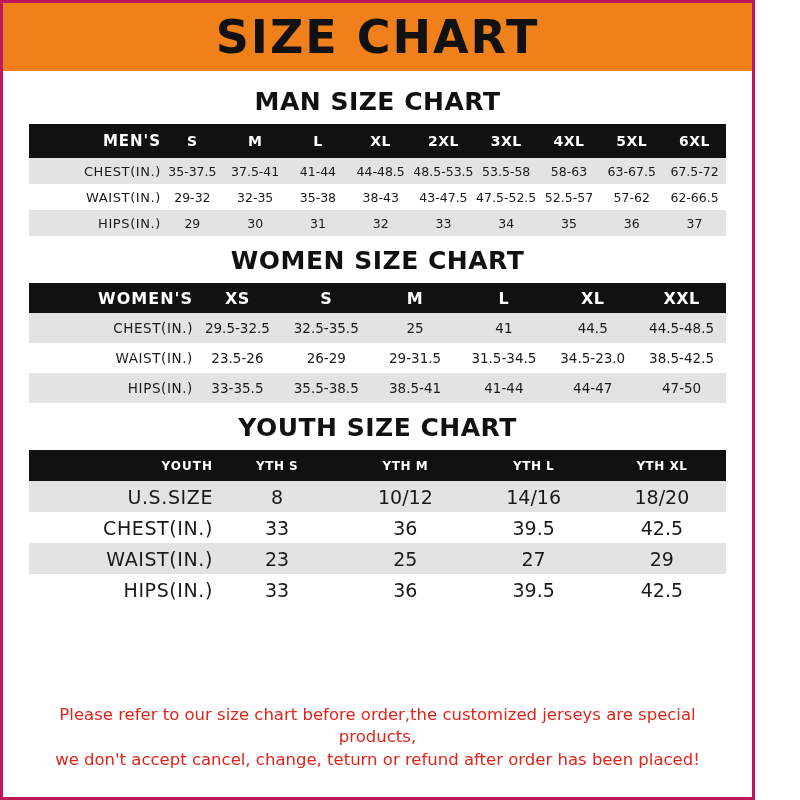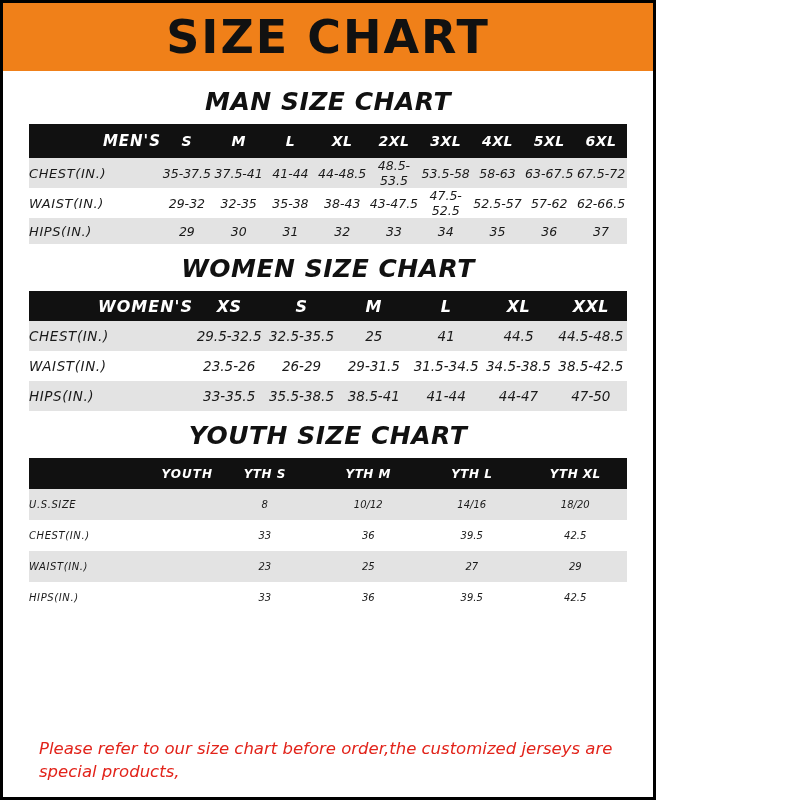--- a/index.html
+++ b/index.html
@@ -8,24 +8,24 @@
   }
   body {
     width: 800px;
     height: 800px;
     background: #ffffff;
     font-family: "DejaVu Sans", sans-serif;
     overflow: hidden;
   }
   .page {
     position: relative;
-    width: 656px;
+    width: 755px;
     height: 800px;
     box-sizing: border-box;
-    border: 3px solid #000000;
+    border: 3px solid #be185d;
     background: #ffffff;
     display: flex;
     flex-direction: column;
   }
   .header-bar {
     background: #F08019;
     height: 68px;
     display: flex;
     align-items: center;
     justify-content: center;
@@ -34,25 +34,24 @@
   .header-title {
     font-family: "DejaVu Sans", sans-serif;
     font-weight: bold;
     font-size: 46px;
     letter-spacing: 2px;
     color: #111111;
     line-height: 1;
   }
   .content {
     flex: 1;
-    padding: 6px 26px 0 26px;
+    padding: 6px 26px 12px 26px;
     box-sizing: border-box;
     display: flex;
     flex-direction: column;
-    font-style: italic;
   }
   .section-title {
     text-align: center;
     font-weight: bold;
     font-size: 25px;
     color: #111111;
     letter-spacing: 0.5px;
     margin: 10px 0 8px 0;
   }
   table.size-table {
@@ -83,43 +82,43 @@
     font-size: 15px;
     letter-spacing: 1px;
   }
   table.size-table tbody tr.odd td {
     background: #e3e3e3;
   }
   table.size-table tbody tr.even td {
     background: #ffffff;
   }
   table.size-table tbody td.rowlabel {
-    text-align: left;
+    text-align: right;
     letter-spacing: 0.6px;
     font-size: 13px;
   }
   .men thead th.corner { width: 118px; }
   .women thead th.corner { width: 150px; }
   .youth thead th.corner { width: 170px; }
   .women table.size-table thead th,
   .women table.size-table tbody td { font-size: 13.5px; }
   .women table.size-table thead th { font-size: 16px; margin-left: 36px; }
   .youth table.size-table thead th { font-size: 12px; }
-  .youth table.size-table tbody td { font-size: 10px; }
+  .youth table.size-table tbody td { font-size: 19px; }
   .youth table.size-table thead th,
   .youth table.size-table tbody td { height: 31px; }
   .women table.size-table thead th,
   .women table.size-table tbody td { height: 30px; }
   .footer-note {
     margin-top: auto;
     padding: 10px 10px 14px 10px;
     color: #E2231A;
     font-size: 16.5px;
     line-height: 1.35;
-    text-align: left;
+    text-align: center;
   }
 </style>
 </head>
 <body>
 
 <div class="page">
 
   <div class="header-bar">
     <div class="header-title">SIZE CHART</div>
   </div>
@@ -207,21 +206,21 @@
             <td>41</td>
             <td>44.5</td>
             <td>44.5-48.5</td>
           </tr>
           <tr class="even">
             <td class="rowlabel">WAIST(IN.)</td>
             <td>23.5-26</td>
             <td>26-29</td>
             <td>29-31.5</td>
             <td>31.5-34.5</td>
-            <td>34.5-38.5</td>
+            <td>34.5-23.0</td>
             <td>38.5-42.5</td>
           </tr>
           <tr class="odd">
             <td class="rowlabel">HIPS(IN.)</td>
             <td>33-35.5</td>
             <td>35.5-38.5</td>
             <td>38.5-41</td>
             <td>41-44</td>
             <td>44-47</td>
             <td>47-50</td>
@@ -270,16 +269,17 @@
             <td>36</td>
             <td>39.5</td>
             <td>42.5</td>
           </tr>
         </tbody>
       </table>
     </div>
 
     <div class="footer-note">
       <div>Please refer to our size chart before order,the customized jerseys are special products,</div>
+      <div>we don't accept cancel, change, teturn or refund after order has been placed!</div>
     </div>
 
   </div>
 </div>
 
 </body></html>

